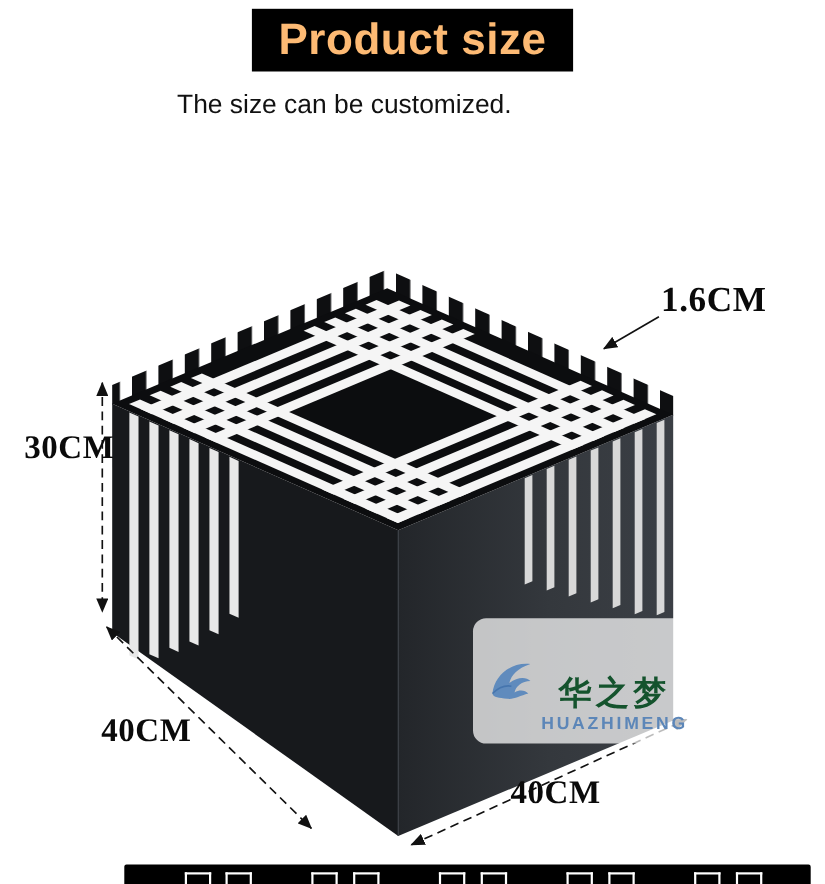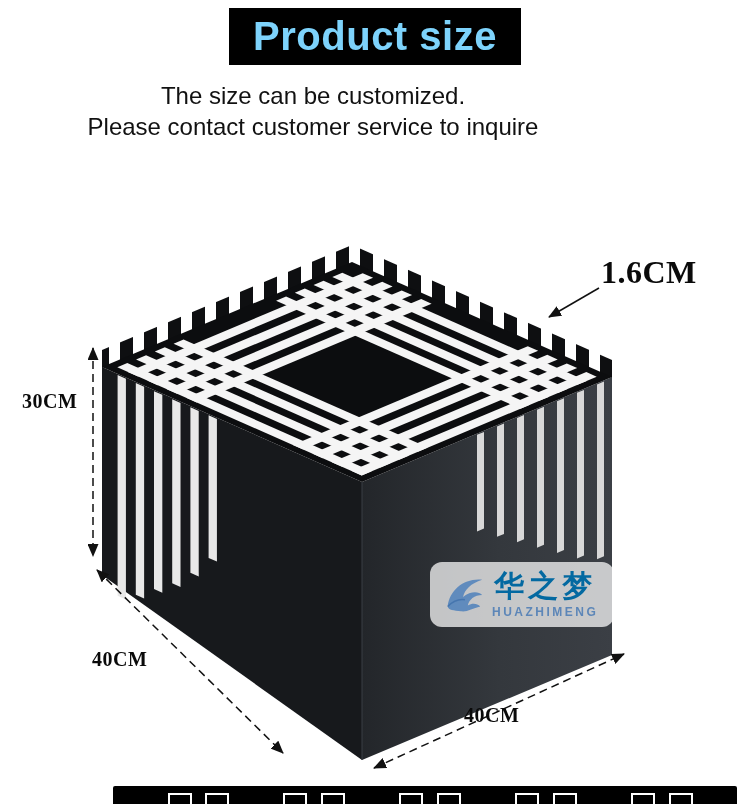--- a/index.html
+++ b/index.html
@@ -6,50 +6,50 @@
   .page{
     position:relative;width:750px;height:804px;background:#ffffff;
     overflow:hidden;font-family:"Liberation Sans",sans-serif;
   }
   
   .title-band{
     position:absolute;left:229px;top:8px;width:292px;height:57px;
     background:#000000;display:flex;align-items:center;justify-content:center;
   }
   .title-band h1{
-    margin:0;color:#7dd3fc;font-size:40px;font-weight:700;letter-spacing:.5px;
+    margin:0;color:#fdba74;font-size:40px;font-weight:700;letter-spacing:.5px;
     font-family:"Liberation Sans",sans-serif;
   }
   .subtitle{
     position:absolute;left:0;top:80px;width:626px;text-align:center;
     color:#111111;font-size:24px;line-height:31px;
   }
   .subtitle p{margin:0;}
   
   svg.scene{position:absolute;left:0;top:0;width:750px;height:804px;z-index:1;}
   .dim-label{
-    position:absolute;z-index:2;color:#0a0a0a;font-weight:700;font-size:20px;
+    position:absolute;z-index:2;color:#0a0a0a;font-weight:700;font-size:30px;
     font-family:"Liberation Serif",serif;letter-spacing:.5px;white-space:nowrap;
   }
   .lbl-slot  {left:601px;top:254px;font-size:32px;}
   .lbl-height{left:22px; top:390px;}
   .lbl-depth {left:92px; top:648px;}
   .lbl-width {left:464px;top:704px;}
   
   .watermark{
     position:absolute;left:430px;top:562px;z-index:2;display:flex;align-items:center;
     gap:6px;background:rgba(255,255,255,.72);border-radius:12px;padding:8px 16px 8px 10px;
   }
   .watermark .txt{display:flex;flex-direction:column;align-items:center;}
   .wm-cn{
     font-family:"DejaVu Serif",serif;font-weight:700;font-size:30px;line-height:32px;
-    color:#0369a1;letter-spacing:4px;
+    color:#14532d;letter-spacing:4px;margin-top:45px;
   }
   .wm-en{
-    font-family:"Liberation Sans",sans-serif;font-weight:700;font-size:12px;
+    font-family:"Liberation Sans",sans-serif;font-weight:700;font-size:16px;
     letter-spacing:2.5px;color:#5c86b8;margin-top:3px;
   }
   
   .bottom-bar{
     position:absolute;left:113px;top:786px;width:624px;height:18px;background:#000;
     z-index:2;overflow:hidden;border-radius:2px 2px 0 0;
   }
   .frag{
     position:absolute;top:7px;width:20px;height:16px;
     border:2.5px solid #ffffff;border-bottom:none;background:transparent;
@@ -58,21 +58,20 @@
 </head>
 <body>
 
 <div class="page">
 
   <div class="title-band">
     <h1>Product size</h1>
   </div>
   <div class="subtitle">
     <p>The size can be customized.</p>
-    <p>Please contact customer service to inquire</p>
   </div>
 
   <svg class="scene" viewBox="0 0 750 804">
     <defs>
       <linearGradient id="gradRight" x1="0" y1="0" x2="1" y2="0">
         <stop offset="0" stop-color="#23262a"></stop>
         <stop offset="0.55" stop-color="#34383d"></stop>
         <stop offset="1" stop-color="#3b3f45"></stop>
       </linearGradient>
       <pattern id="comb" patternUnits="userSpaceOnUse" width="24" height="40">

